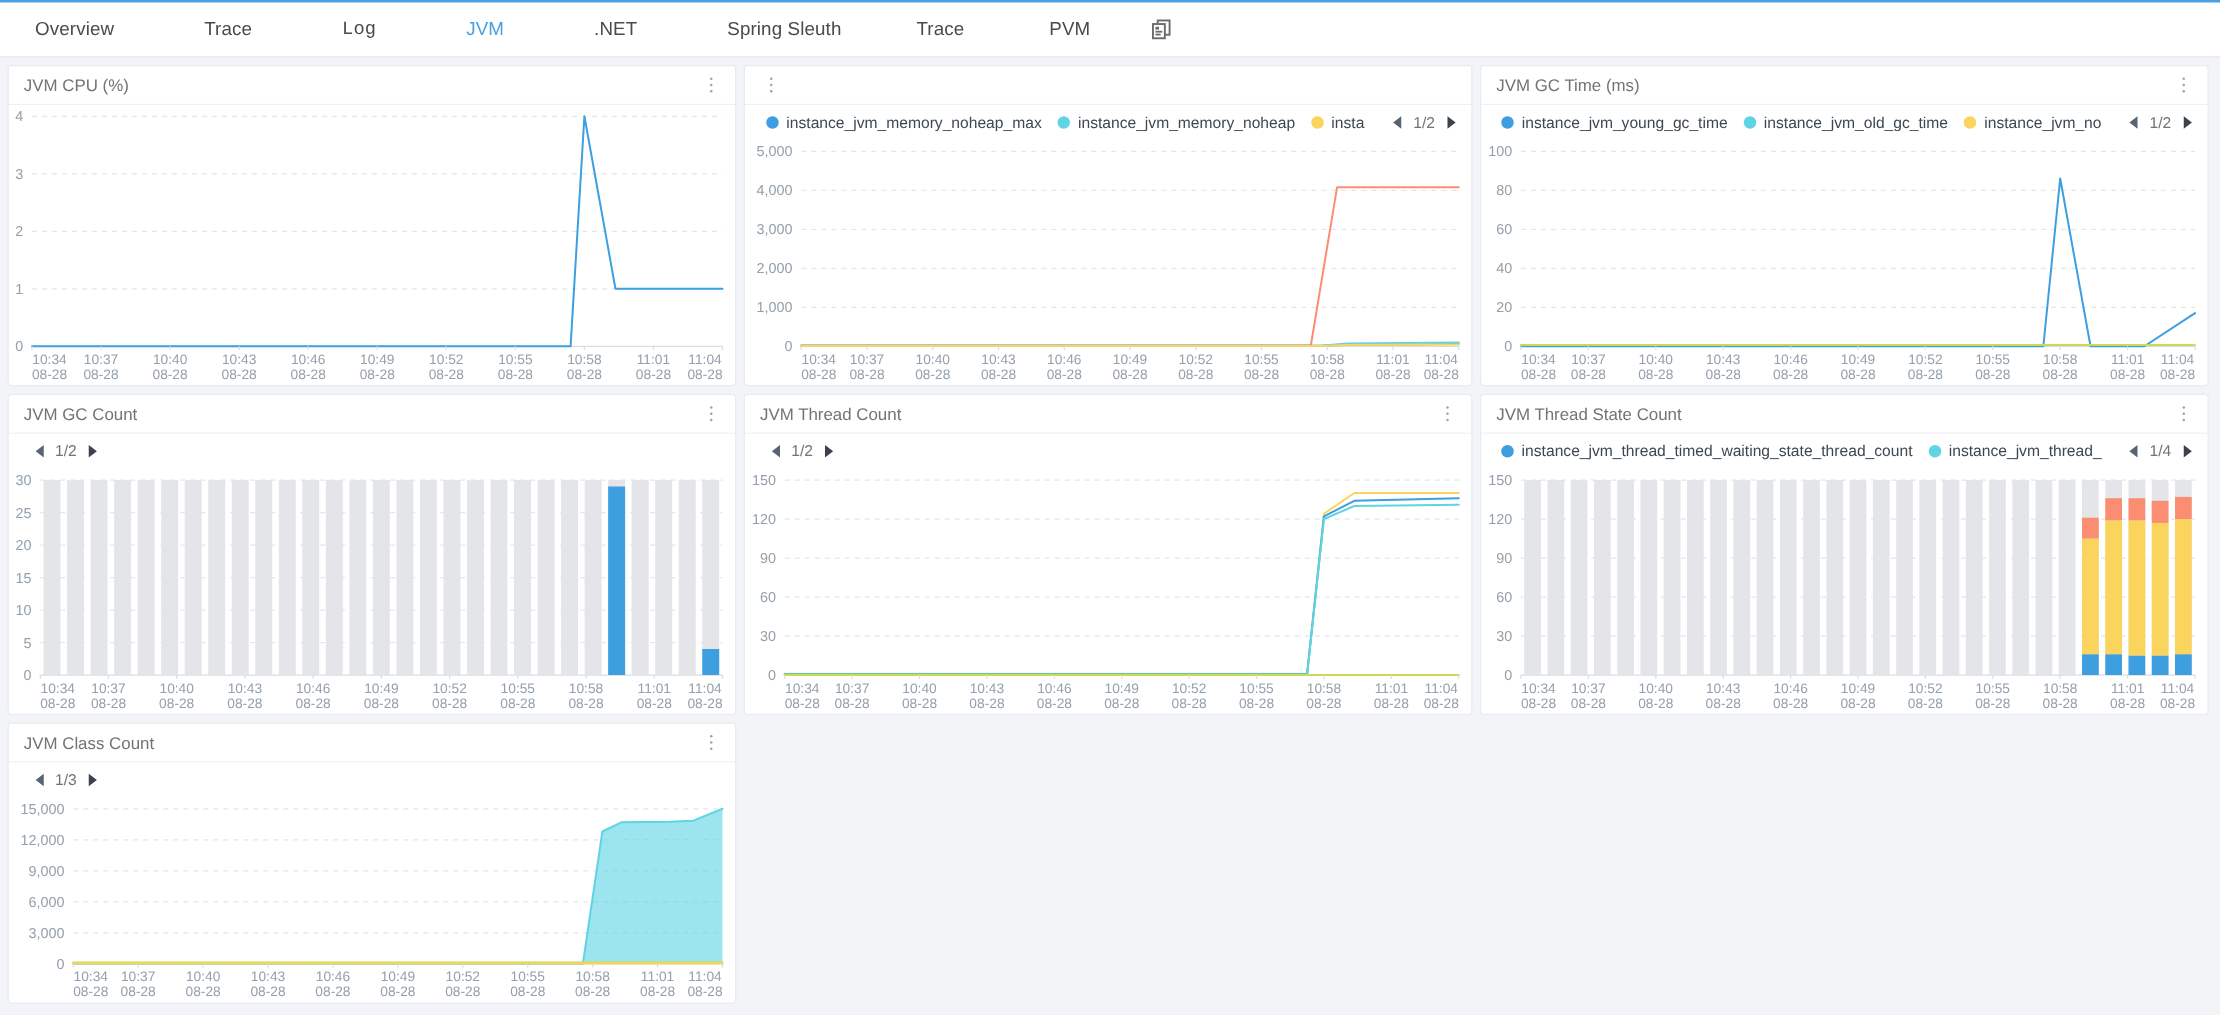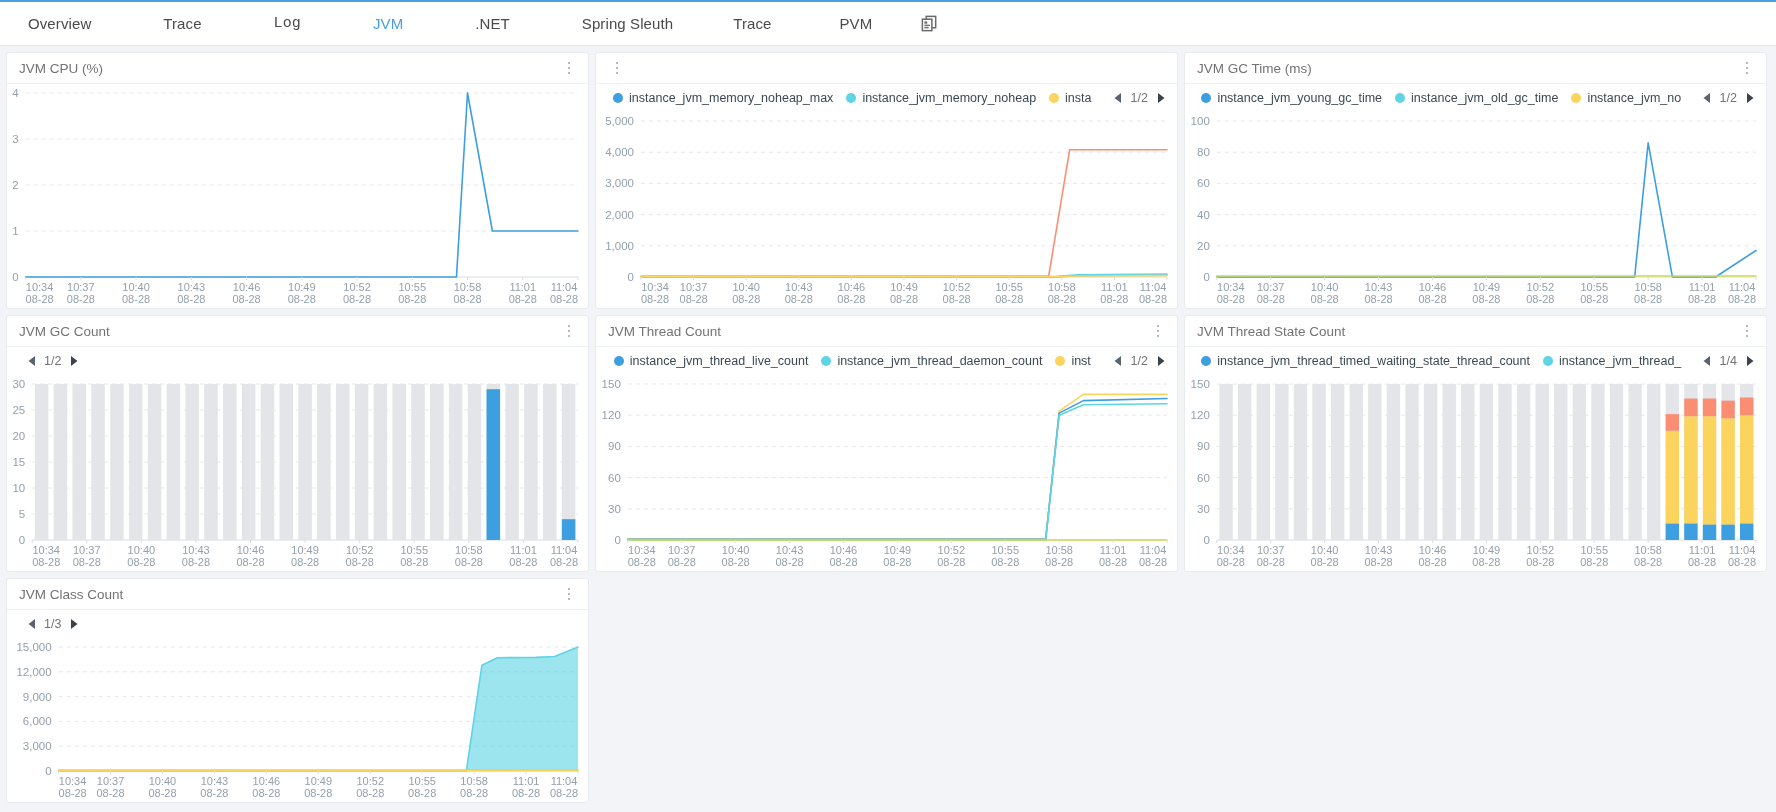--- a/index.html
+++ b/index.html
@@ -562,34 +562,20 @@
       <div class="panel row2">
         <div class="panel-head">
           <div class="panel-title">JVM Thread Count</div>
           <div class="kebab">
             <i></i>
             <i></i>
             <i></i>
           </div>
         </div>
         <div class="legend">
-          <div class="legend-items">
-            <span class="legend-item">
-              <span class="legend-dot" style="background: rgb(61, 158, 224);"></span>
-              <span class="legend-label">instance_jvm_thread_live_count</span>
-            </span>
-            <span class="legend-item">
-              <span class="legend-dot" style="background: rgb(95, 212, 228);"></span>
-              <span class="legend-label">instance_jvm_thread_daemon_count</span>
-            </span>
-            <span class="legend-item">
-              <span class="legend-dot" style="background: rgb(250, 212, 92);"></span>
-              <span class="legend-label">inst</span>
-            </span>
-          </div>
           <div class="legend-pager">
             <span class="pager-arrow">
               <svg width="9" height="12" viewBox="0 0 9 12">
                 <path d="M8 1 L1.5 6 L8 11 Z" fill="#5a6470"></path>
               </svg>
             </span>
             <span class="pager-text">1/2</span>
             <span class="pager-arrow">
               <svg width="9" height="12" viewBox="0 0 9 12">
                 <path d="M1 1 L7.5 6 L1 11 Z" fill="#3b424c"></path>

